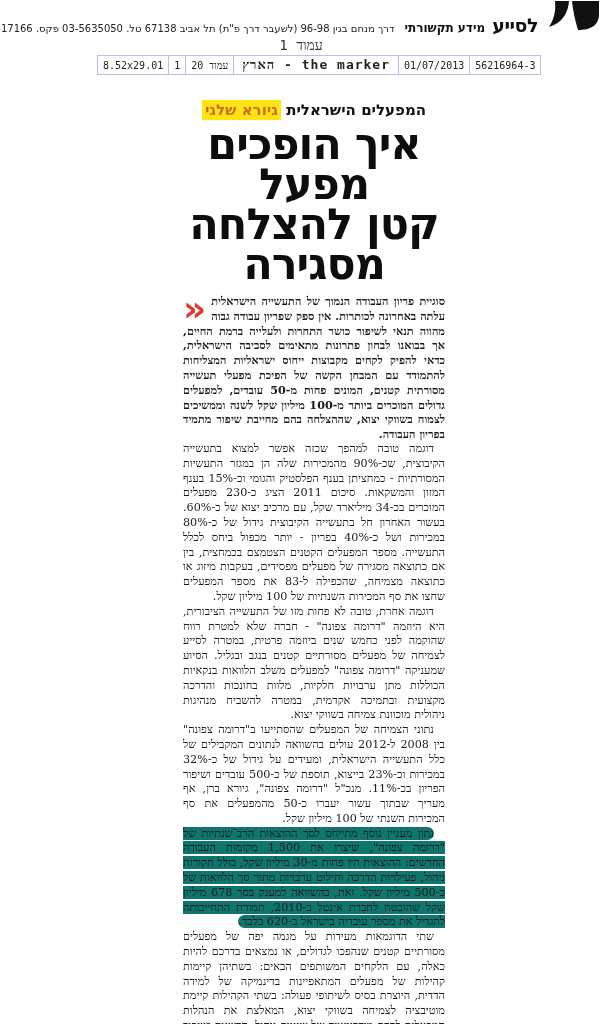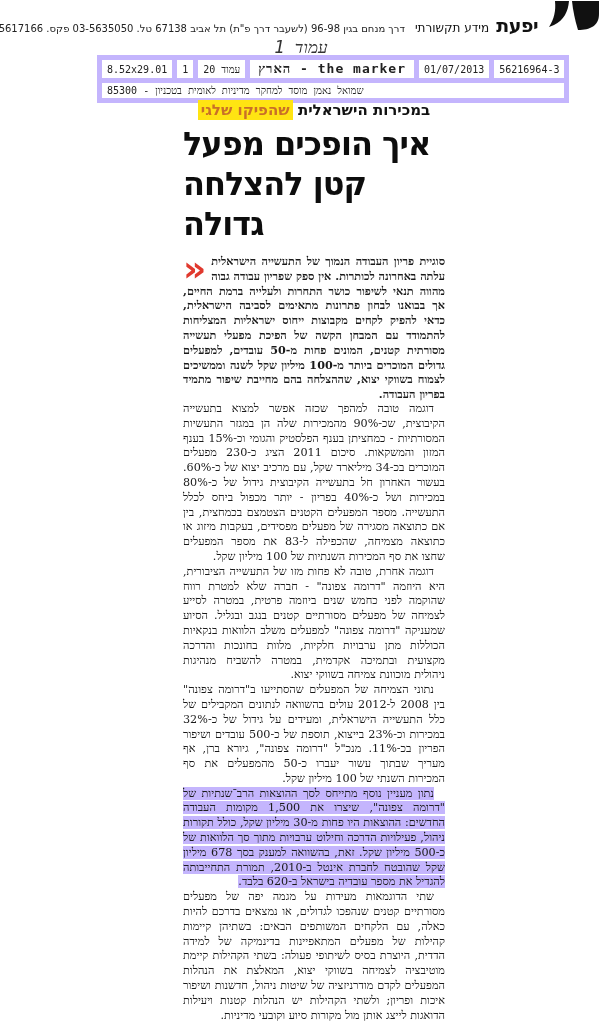--- a/index.html
+++ b/index.html
@@ -2,84 +2,81 @@
 <html lang="he"><head>
 <meta charset="utf-8">
 <style>
   html,body{margin:0;padding:0;background:#888;}
   .page{position:relative;width:602px;height:1024px;background:#ffffff;overflow:hidden;
         font-family:"DejaVu Sans",sans-serif;color:#111;}
   
   .logo{position:absolute;top:0;right:2px;width:58px;height:40px;}
   .mast-line{position:absolute;top:14px;right:64px;direction:rtl;white-space:nowrap;}
   .brand{font-weight:bold;font-size:19px;letter-spacing:-0.5px;}
-  .brand-sub{font-weight:normal;font-size:12px;margin-right:2px;}
+  .brand-sub{font-weight:bold;font-size:12px;margin-right:2px;}
   .addr{font-size:10px;color:#222;margin-right:5px;}
   .page-label{position:absolute;top:37px;left:0;right:0;text-align:center;direction:rtl;
-              font-family:"DejaVu Sans Mono",monospace;font-size:17px;color:#333;font-style:italic;}
+              font-family:"DejaVu Sans Mono",monospace;font-size:14px;color:#333;}
   
   .clip-table{position:absolute;top:55px;left:97px;border-collapse:collapse;
               font-family:"DejaVu Sans Mono",monospace;font-size:10px;color:#222;}
-  .clip-table td{border:5px solid #c4b5fd;padding:2px 5px;white-space:nowrap;text-align:left;}
+  .clip-table td{border:1px solid #c4b5fd;padding:2px 5px;white-space:nowrap;text-align:center;}
   .clip-table td.pub{font-size:13px;letter-spacing:1px;padding:1px 8px;font-weight:bold;}
   .clip-table td.span{direction:rtl;font-size:10px;}
   
   .article{position:absolute;left:183px;top:101px;width:262px;}
   .kicker{direction:rtl;text-align:center;font-size:15px;font-weight:bold;margin-bottom:5px;white-space:nowrap;}
   .kicker mark{background:#ffe412;color:#c96f28;padding:1px 3px;font-weight:bold;}
-  h1.title{direction:rtl;text-align:left;font-size:32px;line-height:40px;margin:0 0 10px 0;
+  h1.title{direction:rtl;text-align:center;font-size:43px;line-height:40px;margin:0 0 10px 0;
            font-weight:bold;letter-spacing:-1px;color:#0d0d0d;}
   .body-col{direction:rtl;text-align:justify;font-family:"DejaVu Serif",serif;
             font-size:11.2px;line-height:14.8px;color:#1a1a1a;}
   .para{margin:0;text-indent:11px;}
   .para.lead{text-indent:0;font-weight:bold;}
   .qmark{float:left;font-family:"DejaVu Sans",sans-serif;font-weight:bold;color:#e0392e;
          font-size:36px;line-height:28px;margin:1px 5px 0 0;}
-  mark.hl-green{background:#c4b5fd;color:inherit;}
+  mark.hl-green{background:#0f766e;color:inherit;border-radius:20px;}
 </style>
 </head>
 <body>
 
 <div class="page">
 
   <svg class="logo" viewBox="0 0 58 40" aria-hidden="true">
     <path d="M14 1 L27 1 C26 12 22 20 12 25 L7 27 C12 19 14 11 13 1 Z" fill="#111"></path>
     <path d="M30 1 L57 1 L57 14 C57 26 48 30 36 30 C33 20 31 11 30 1 Z" fill="#111"></path>
   </svg>
   <div class="mast-line">
-    <span class="brand">יפעת</span>
+    <span class="brand">לסייע</span>
     <span class="brand-sub">מידע תקשורתי</span>
     <span class="addr">דרך מנחם בגין 96-98 (לשעבר דרך פ"ת) תל אביב 67138 טל. 03-5635050 פקס. 03-5617166</span>
   </div>
   <div class="page-label">עמוד 1</div>
 
   <table class="clip-table">
     <tbody>
       <tr>
         <td>8.52x29.01</td>
         <td>1</td>
         <td dir="rtl">עמוד 20</td>
         <td class="pub">הארץ - the marker</td>
         <td>01/07/2013</td>
         <td>56216964-3</td>
       </tr>
-      <tr>
-        <td class="span" colspan="6">שמואל נאמן מוסד למחקר מדיניות לאומית בטכניון - 85300</td>
-      </tr>
     </tbody>
   </table>
 
   <article class="article">
     <div class="kicker">
-      <span>במכירות הישראלית</span>
-      <mark>שהפיקו שלגי</mark>
+      <span>המפעלים הישראלית</span>
+      <mark>גיורא שלגי</mark>
     </div>
     <h1 class="title">
       <span>איך הופכים מפעל</span><br>
-      <span>קטן להצלחה גדולה</span>
+      <span>קטן להצלחה מסגירה</span>
     </h1>
     <div class="body-col" id="article-body">
         <p class="para lead"><span class="qmark">«</span>סוגיית פריון העבודה הנמוך של התעשייה הישראלית עלתה באחרונה לכותרות. אין ספק שפריון עבודה גבוה מהווה תנאי לשיפור כושר התחרות ולעלייה ברמת החיים, אך בבואנו לבחון פתרונות מתאימים לסביבה הישראלית, כדאי להפיק לקחים מקבוצות ייחוס ישראליות המצליחות להתמודד עם המבחן הקשה של הפיכת מפעלי תעשייה מסורתית קטנים, המונים פחות מ-50 עובדים, למפעלים גדולים המוכרים ביותר מ-100 מיליון שקל לשנה וממשיכים לצמוח בשווקי יצוא, שההצלחה בהם מחייבת שיפור מתמיד בפריון העבודה.</p>
         <p class="para normal">דוגמה טובה למהפך שכזה אפשר למצוא בתעשייה הקיבוצית, שכ-90% מהמכירות שלה הן במגזר התעשיות המסורתיות - כמחציתן בענף הפלסטיק והגומי וכ-15% בענף המזון והמשקאות. סיכום 2011 הציג כ-230 מפעלים המוכרים בכ-34 מיליארד שקל, עם מרכיב יצוא של כ-60%. בעשור האחרון חל בתעשייה הקיבוצית גידול של כ-80% במכירות ושל כ-40% בפריון - יותר מכפול ביחס לכלל התעשייה. מספר המפעלים הקטנים הצטמצם בכמחצית, בין אם כתוצאה מסגירה של מפעלים מפסידים, בעקבות מיזוג או כתוצאה מצמיחה, שהכפילה ל-83 את מספר המפעלים שחצו את סף המכירות השנתיות של 100 מיליון שקל.</p>
         <p class="para normal">דוגמה אחרת, טובה לא פחות מזו של התעשייה הציבורית, היא היוזמה "דרומה צפונה" - חברה שלא למטרת רווח שהוקמה לפני כחמש שנים ביוזמה פרטית, במטרה לסייע לצמיחה של מפעלים מסורתיים קטנים בנגב ובגליל. הסיוע שמעניקה "דרומה צפונה" למפעלים משלב הלוואות בנקאיות הכוללות מתן ערבויות חלקיות, מלוות בחונכות והדרכה מקצועית ובתמיכה אקדמית, במטרה להשביח מנהיגות ניהולית מוכוונת צמיחה בשווקי יצוא.</p>
         <p class="para normal">נתוני הצמיחה של המפעלים שהסתייעו ב"דרומה צפונה" בין 2008 ל-2012 עולים בהשוואה לנתונים המקבילים של כלל התעשייה הישראלית, ומעידים על גידול של כ-32% במכירות וכ-23% בייצוא, תוספת של כ-500 עובדים ושיפור הפריון בכ-11%. מנכ"ל "דרומה צפונה", גיורא ברן, אף מעריך שבתוך עשור יעברו כ-50 מהמפעלים את סף המכירות השנתי של 100 מיליון שקל.</p>
         <p class="para green"><mark class="hl-green">נתון מעניין נוסף מתייחס לסך ההוצאות הרב־שנתיות של "דרומה צפונה", שיצרו את 1,500 מקומות העבודה החדשים: ההוצאות היו פחות מ-30 מיליון שקל, כולל תקורות ניהול, פעילויות הדרכה וחילוט ערבויות מתוך סך הלוואות של כ-500 מיליון שקל. זאת, בהשוואה למענק בסך 678 מיליון שקל שהובטח לחברת אינטל ב-2010, תמורת התחייבותה להגדיל את מספר עובדיה בישראל ב-620 בלבד.</mark></p>
         <p class="para normal">שתי הדוגמאות מעידות על מגמה יפה של מפעלים מסורתיים קטנים שנהפכו לגדולים, או נמצאים בדרכם להיות כאלה, עם הלקחים המשותפים הבאים: בשתיהן קיימות קהילות של מפעלים המתאפיינות בדינמיקה של למידה הדדית, היוצרת בסיס לשיתופי פעולה: בשתי הקהילות קיימת מוטיבציה לצמיחה בשווקי יצוא, המאלצת את הנהלות המפעלים לקדם מודרניזציה של שיטות ניהול, חדשנות ושיפור איכות ופריון; ולשתי הקהילות יש הנהלות קטנות ויעילות הדואגות לייצג אותן מול מקורות סיוע וקובעי מדיניות.</p>
       </div>
 

